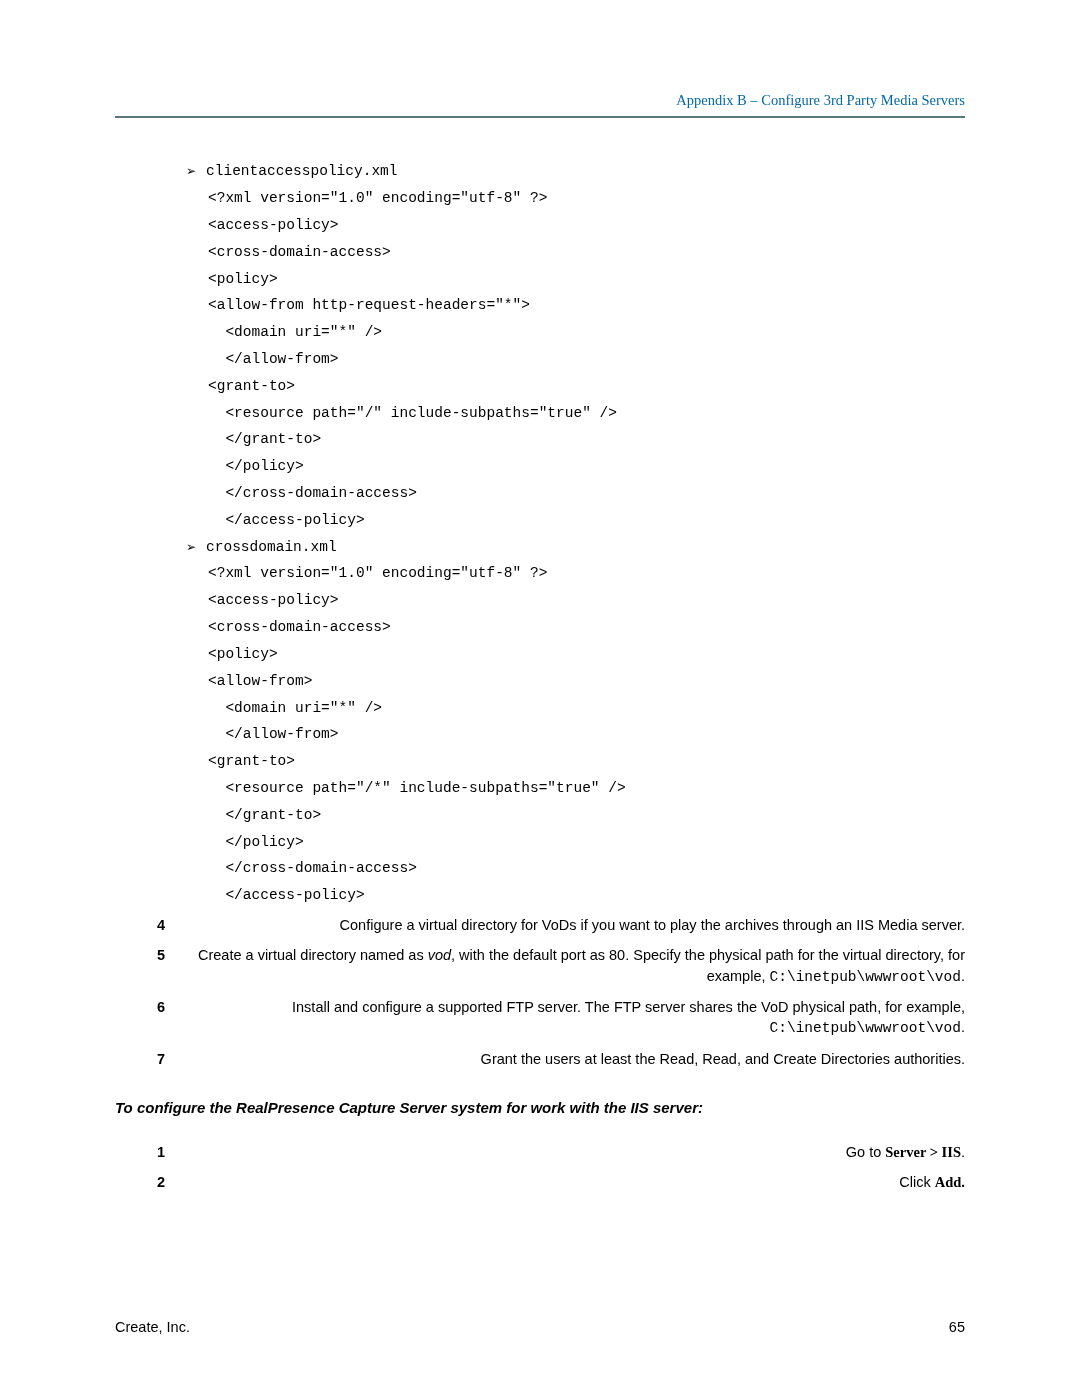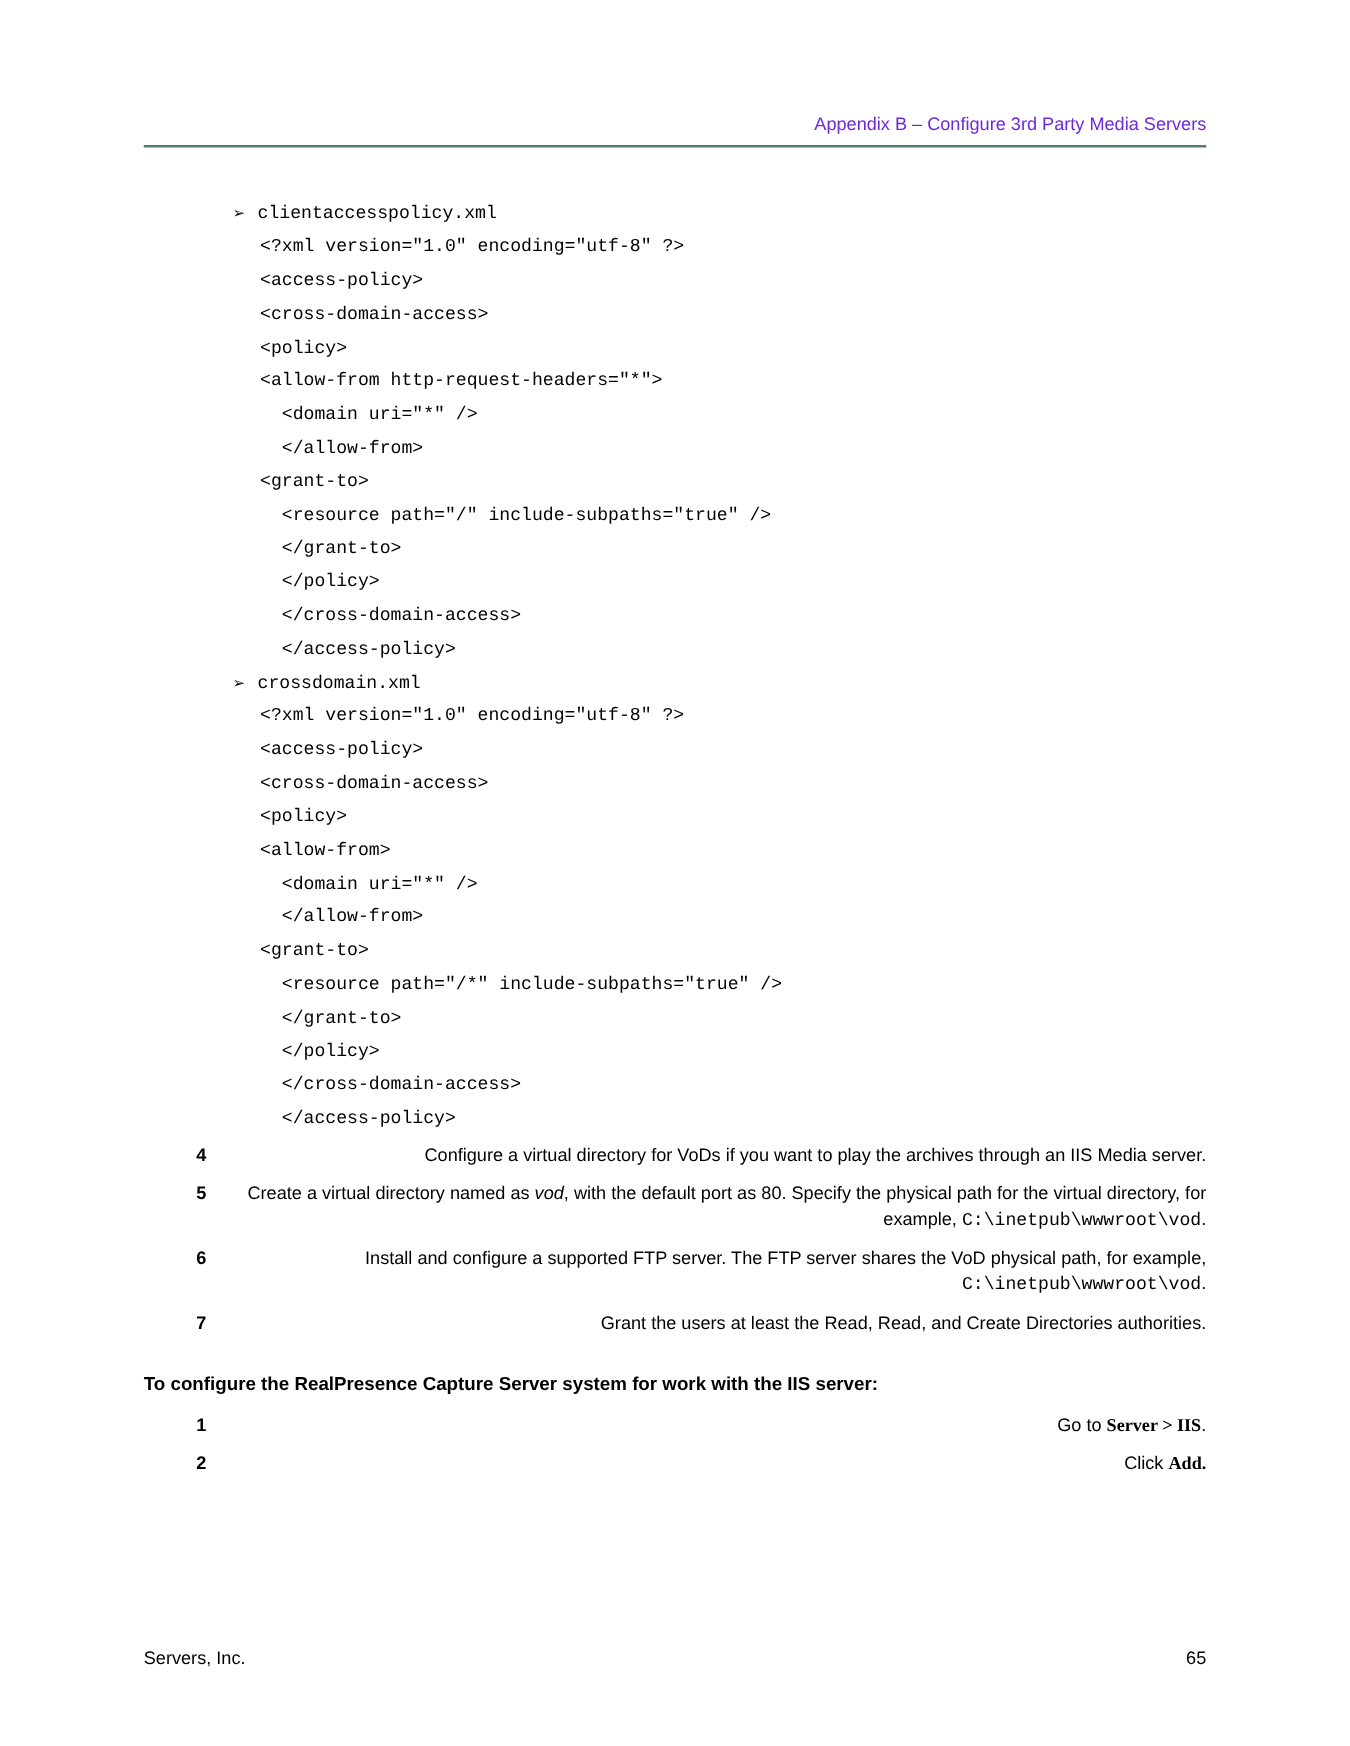--- a/index.html
+++ b/index.html
@@ -12,22 +12,23 @@
       height: 1397px;
       position: relative;
       line-height: 1.4;
     }
     .page {
       padding: 90px 115px 60px 115px;
     }
     .header {
       text-align: right;
       font-size: 14.5px;
-      color: #6d28d9;
+      color: #0369a1;
       margin-bottom: 6px;
+      font-family: Liberation Serif, serif;
     }
     .header-rule {
       border: none;
       border-top: 2px solid #5a7a7a;
       margin-bottom: 40px;
     }
     .code-block {
       font-family: 'Courier New', Courier, monospace;
       font-size: 14.5px;
       white-space: pre;
@@ -69,21 +70,22 @@
       line-height: 1.4;
       text-align: right;
     }
     .mono-inline { font-family: Liberation Mono, monospace; }
     .italic { font-style: italic; }
     .bold { font-weight: bold; font-family: Liberation Serif, serif; }
     .section-head {
       font-weight: bold;
       font-size: 15px;
       margin-top: 28px;
-      margin-bottom: 13px;
+      margin-bottom: 24px;
+      font-style: italic;
     }
     .footer {
       position: absolute;
       bottom: 60px;
       left: 115px;
       right: 115px;
       display: flex;
       justify-content: space-between;
       font-size: 14.5px;
     }
@@ -159,15 +161,15 @@
         <div class="txt">Go to <span class="bold">Server &gt; IIS</span>.</div>
       </div>
       <div class="num-item">
         <div class="num">2</div>
         <div class="txt">Click <span class="bold">Add.</span></div>
       </div>
     </div>
 </div>
 
 <div class="footer">
-  <span>Servers, Inc.</span>
+  <span>Create, Inc.</span>
   <span>65</span>
 </div>
 
 </body></html>

